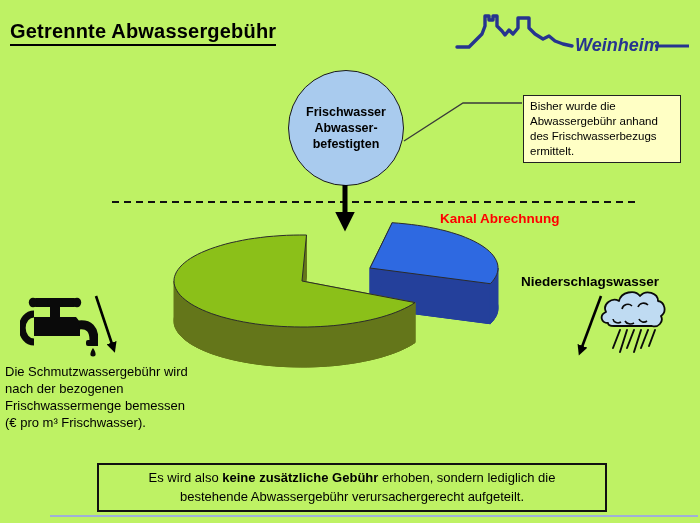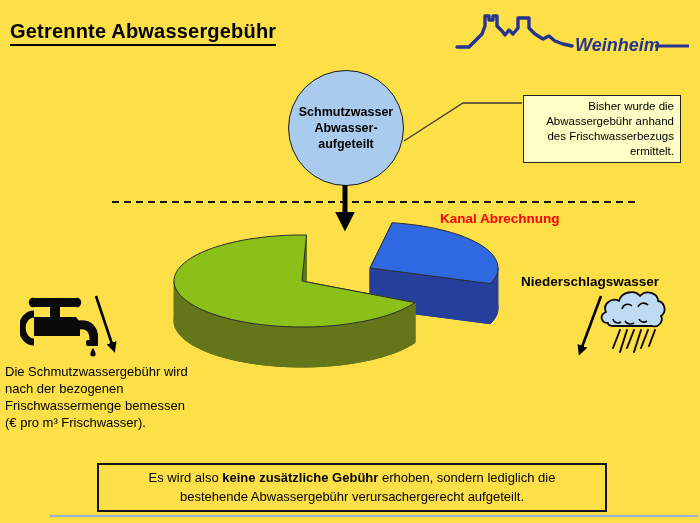--- a/index.html
+++ b/index.html
@@ -1,34 +1,34 @@
 <!DOCTYPE html>
 <html><head>
 <meta charset="utf-8">
 <style>
   html,body{margin:0;padding:0;background:#fff;}
   .stage{
-    position:relative;width:700px;height:523px;background:#fde047;overflow:hidden;
+    position:relative;width:700px;height:523px;background:#bef264;overflow:hidden;
     font-family:"Liberation Sans","DejaVu Sans",sans-serif;color:#000;
   }
   .abs{position:absolute;}
   .page-title{
     left:10px;top:20px;font-size:20px;font-weight:bold;letter-spacing:.2px;
     border-bottom:2px solid #000;padding-bottom:1px;
   }
   .bubble{
     left:288px;top:70px;width:114px;height:114px;border-radius:50%;
     background:#A9CBEE;border:1.5px solid #1a1a1a;
     display:flex;flex-direction:column;align-items:center;justify-content:center;
     text-align:center;font-weight:bold;font-size:12.5px;line-height:1.3;
   }
   .callout{
     left:523px;top:95px;width:158px;height:68px;background:#FFFFC5;
     border:1.2px solid #222;display:flex;align-items:center;justify-content:center;
-    text-align:right;font-size:11.5px;line-height:1.3;padding:2px 6px;box-sizing:border-box;
+    text-align:left;font-size:11.5px;line-height:1.3;padding:2px 6px;box-sizing:border-box;
   }
   .dashed-rule{
     left:112px;top:201px;width:528px;height:2px;
     background:repeating-linear-gradient(90deg,#111 0 7px,transparent 7px 12px);
   }
   .new-billing{left:440px;top:211px;color:#FF0000;font-weight:bold;font-size:13.5px;}
   .side-label{font-weight:bold;font-size:13.5px;}
   .label-left{left:30px;top:274px;}
   .label-right{left:521px;top:274px;}
   .desc{font-size:13px;line-height:1.32;}
@@ -50,23 +50,23 @@
 
   <div class="abs page-title">Getrennte Abwassergebühr</div>
 
   <svg class="abs" style="left:452px;top:6px" width="240" height="48" viewBox="0 0 240 48">
     <path d="M 5,41 L 17,41 L 30,28 L 33,20 L 33,10 L 37,10 L 37,14 L 41,14 L 41,10 L 45,10 L 45,20 L 50,25 L 53,29 L 57,24 L 61,28 L 66,22 L 66,12 L 77,12 L 77,22 L 83,28 L 91,33 L 97,30 L 103,35 L 111,38 L 120,40" fill="none" stroke="#26348F" stroke-width="3.4" stroke-linejoin="round" stroke-linecap="round"></path>
     <text x="123" y="45" font-size="18" font-weight="bold" font-style="italic" fill="#26348F">Weinheim</text>
     <line x1="203" y1="40" x2="237" y2="40" stroke="#26348F" stroke-width="3"></line>
   </svg>
 
   <div class="abs bubble">
-    <span>Schmutzwasser</span>
+    <span>Frischwasser</span>
     <span>Abwasser-</span>
-    <span>aufgeteilt</span>
+    <span>befestigten</span>
   </div>
 
   <div class="abs callout">
     <span>Bisher wurde die Abwassergebühr anhand des Frischwasserbezugs ermittelt.</span>
   </div>
 
   <div class="abs dashed-rule"></div>
 
   <div class="abs new-billing">Kanal Abrechnung</div>
 

